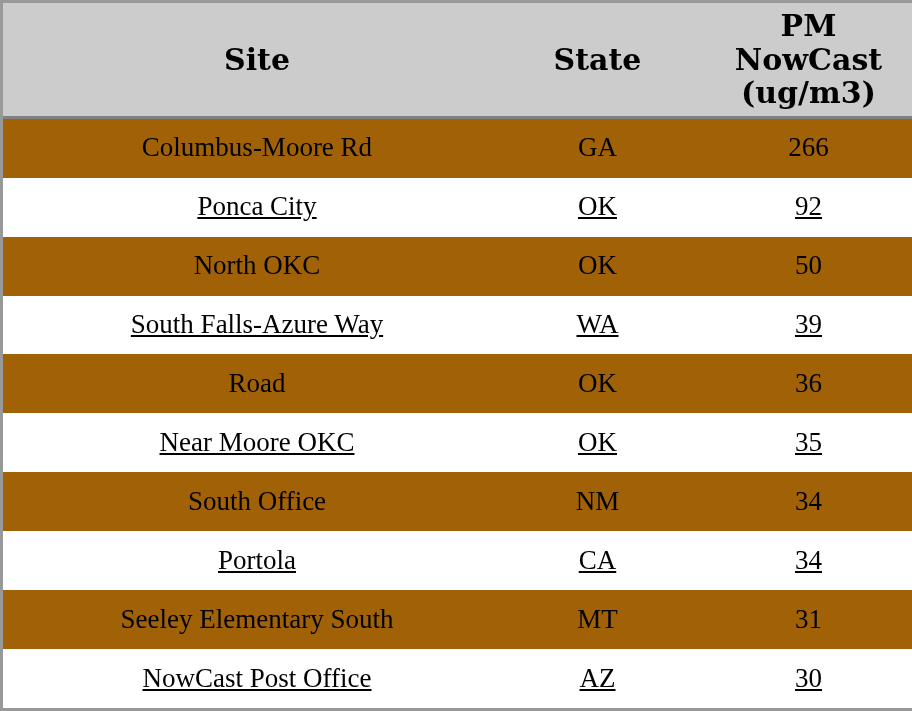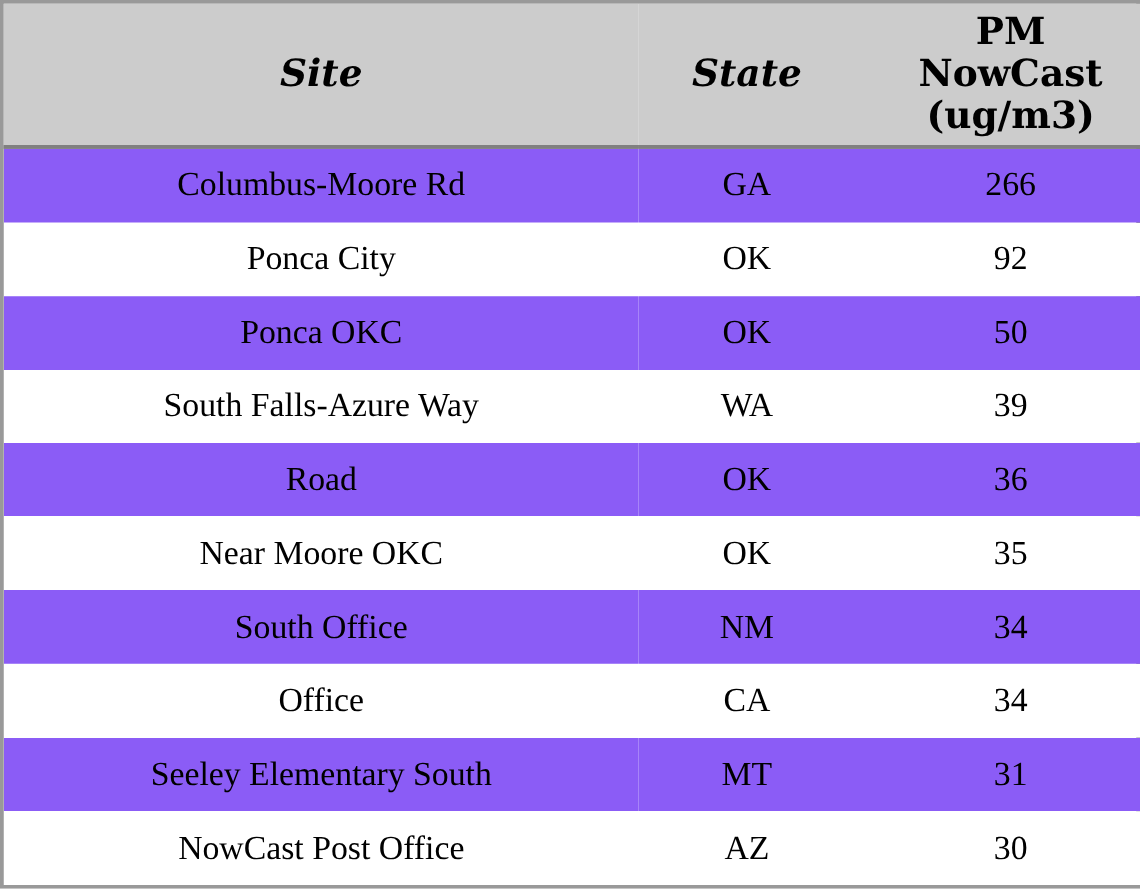--- a/index.html
+++ b/index.html
@@ -31,40 +31,40 @@
     color: #000000;
     font-family: "DejaVu Serif", serif;
     font-weight: bold;
     font-size: 30px;
     text-align: center;
     vertical-align: middle;
     padding: 6px 4px;
     border-bottom: 3px solid #808080;
     line-height: 1.12;
   }
-  thead th.col-site { width: 500px; font-style: italic; }
-  thead th.col-state { width: 165px; font-style: italic; }
+  thead th.col-site { width: 500px; }
+  thead th.col-state { width: 165px; }
   thead th.col-value { width: 241px; }
 
   tbody td {
     font-family: "Liberation Serif", serif;
     font-size: 27px;
     color: #000000;
     text-align: center;
     vertical-align: middle;
     padding: 0 4px;
     border: none;
     height: 58px;
     line-height: 1.1;
     white-space: nowrap;
     overflow: hidden;
     text-overflow: ellipsis;
   }
-  tbody tr.row-odd td { background: #8b5cf6; }
-  tbody tr.row-even td { background: #ffffff; }
+  tbody tr.row-odd td { background: #a16207; }
+  tbody tr.row-even td { background: #ffffff; text-decoration: underline; }
 </style>
 </head>
 <body>
 
 <div class="table-wrap">
   <table class="data-table">
     <thead>
       <tr>
         <th class="col-site">Site</th>
         <th class="col-state">State</th>
@@ -80,21 +80,21 @@
         <td>Columbus-Moore Rd</td>
         <td>GA</td>
         <td>266</td>
       </tr>
       <tr class="row-even">
         <td>Ponca City</td>
         <td>OK</td>
         <td>92</td>
       </tr>
       <tr class="row-odd">
-        <td>Ponca OKC</td>
+        <td>North OKC</td>
         <td>OK</td>
         <td>50</td>
       </tr>
       <tr class="row-even">
         <td>South Falls-Azure Way</td>
         <td>WA</td>
         <td>39</td>
       </tr>
       <tr class="row-odd">
         <td>Road</td>
@@ -105,21 +105,21 @@
         <td>Near Moore OKC</td>
         <td>OK</td>
         <td>35</td>
       </tr>
       <tr class="row-odd">
         <td>South Office</td>
         <td>NM</td>
         <td>34</td>
       </tr>
       <tr class="row-even">
-        <td>Office</td>
+        <td>Portola</td>
         <td>CA</td>
         <td>34</td>
       </tr>
       <tr class="row-odd">
         <td>Seeley Elementary South</td>
         <td>MT</td>
         <td>31</td>
       </tr>
       <tr class="row-even">
         <td>NowCast Post Office</td>

